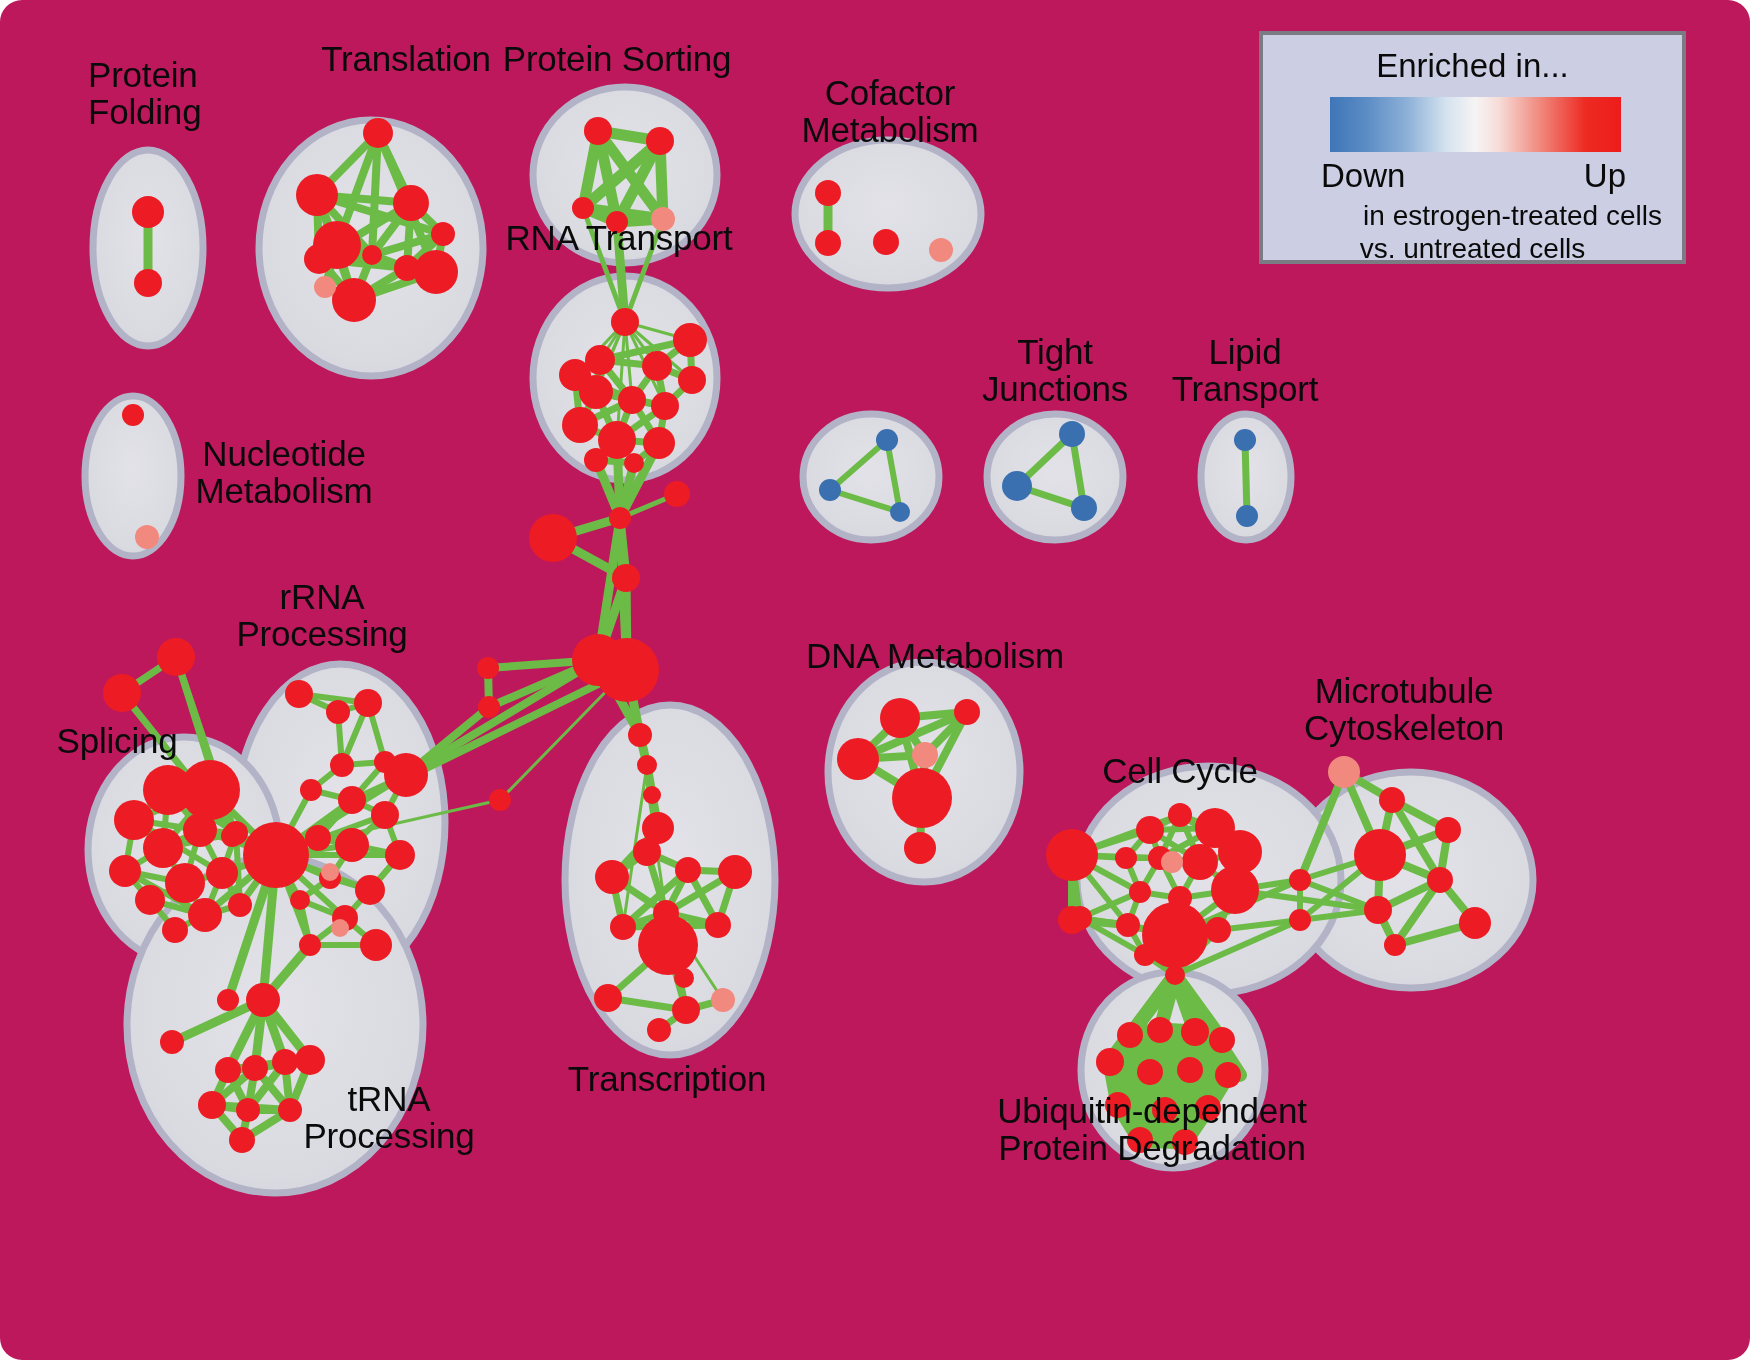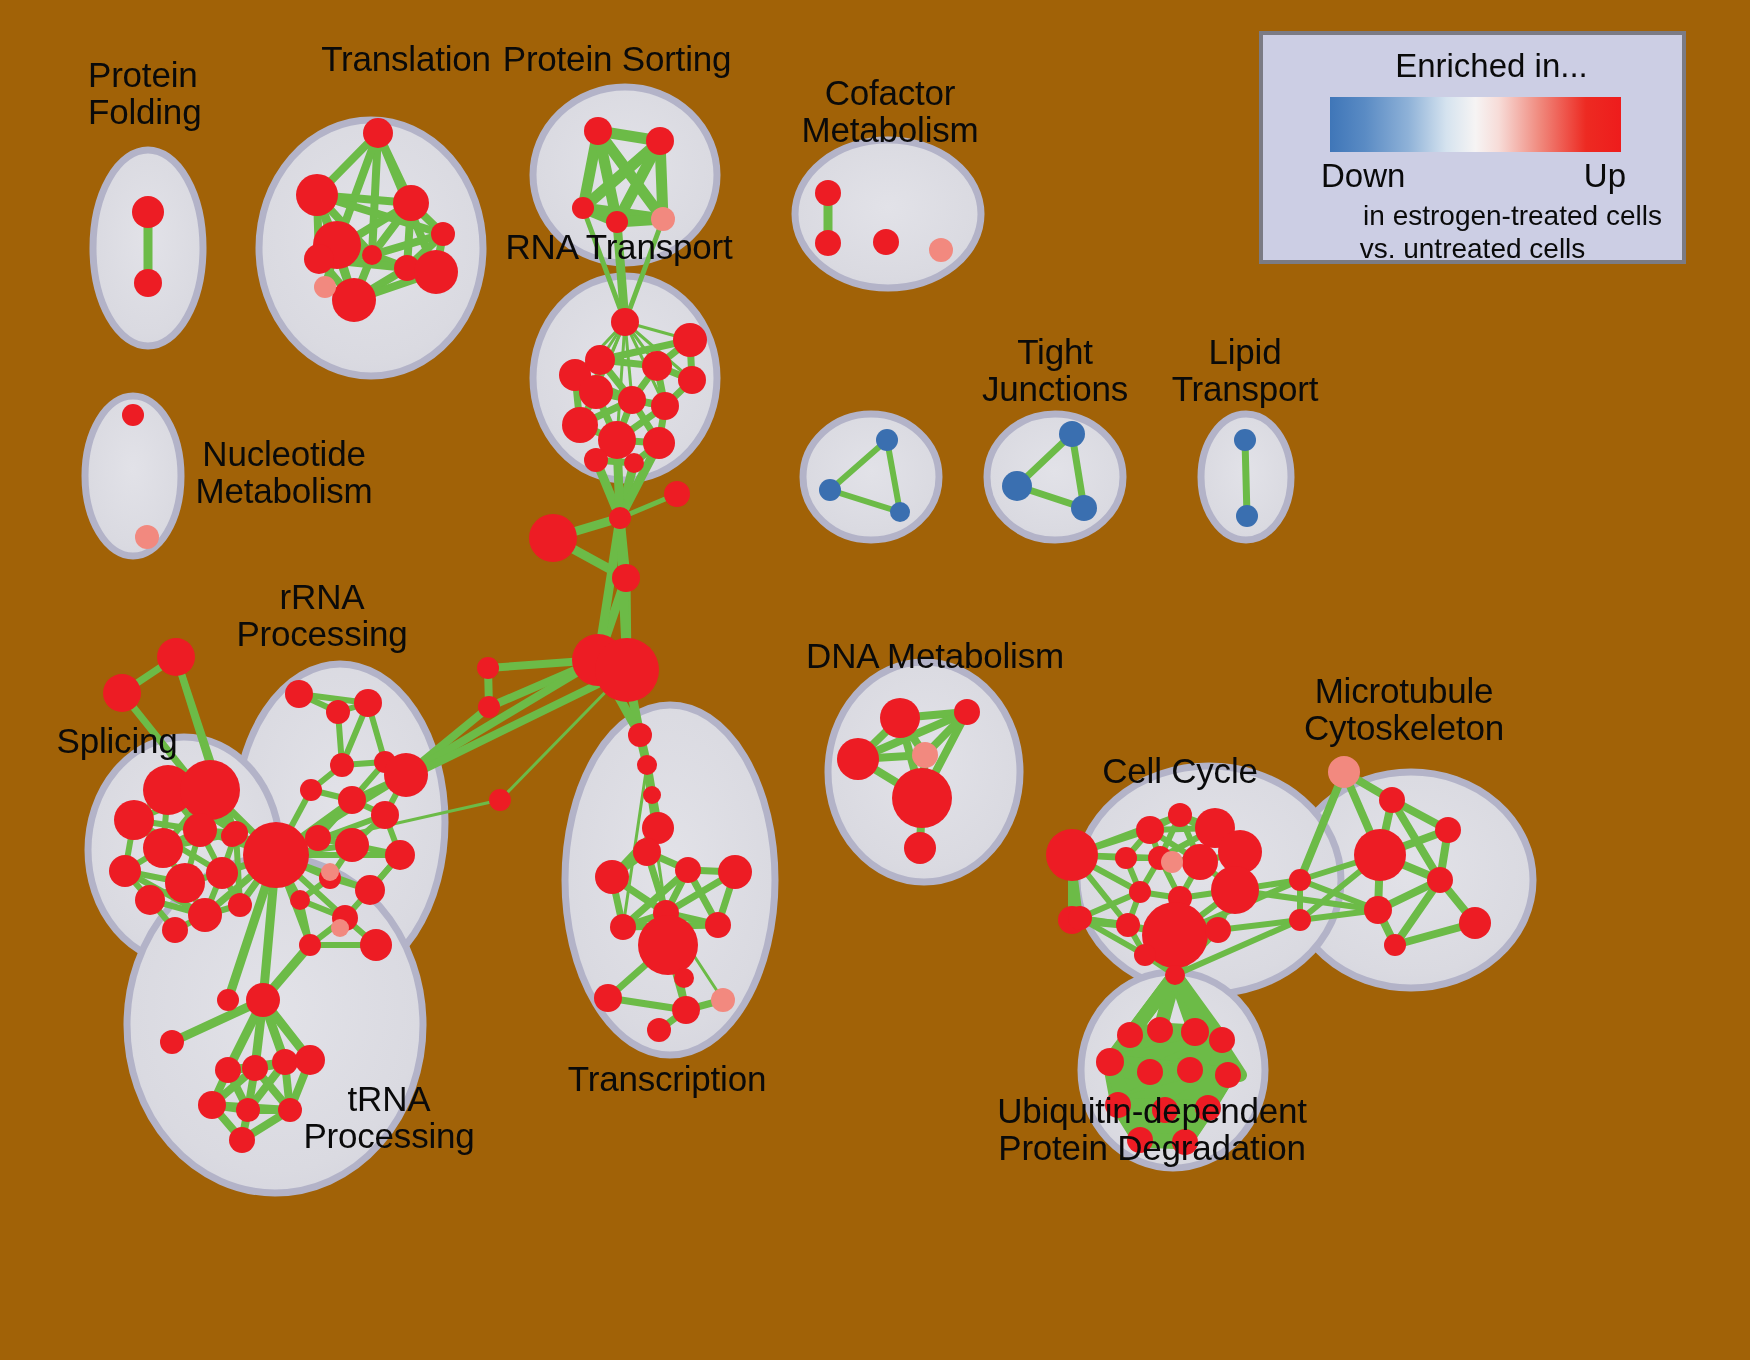--- a/index.html
+++ b/index.html
@@ -5,23 +5,24 @@
 <style>
   html, body {
     margin: 0;
     padding: 0;
     background: #ffffff;
   }
   #figure {
     position: relative;
     width: 1750px;
     height: 1360px;
-    background: #a16207;
+    background: #be185d;
     overflow: hidden;
     font-family: "Liberation Sans", sans-serif;
+    border-radius: 22px;
   }
   #net {
     position: absolute;
     left: 0; top: 0;
     width: 1750px;
     height: 1360px;
   }
   .cluster-label {
     position: absolute;
     color: #0a0a0a;
@@ -46,21 +47,20 @@
     box-sizing: border-box;
   }
   #legend-title {
     position: absolute;
     top: 12px;
     left: 0;
     width: 100%;
     text-align: center;
     font-size: 33px;
     color: #0a0a0a;
-    margin-left: 19px;
   }
   #legend-bar {
     position: absolute;
     top: 62px;
     left: 67px;
     width: 291px;
     height: 55px;
     background: linear-gradient(to right,
         #3f76b8 0%, #5a8bc4 12%, #8fb2d8 27%,
         #d5e3ef 40%, #f6f4f4 50%, #f7dcd8 58%,
@@ -862,21 +862,21 @@
       </g>
     </g>
   </svg>
 
   <div class="cluster-label lbl-left" style="left:88px;  top:56px;">Protein
 Folding</div>
   <div class="cluster-label lbl-center" style="left:372px; top:40px;margin-left:34px;">Translation</div>
   <div class="cluster-label lbl-center" style="left:617px; top:40px;">Protein Sorting</div>
   <div class="cluster-label lbl-center" style="left:890px; top:74px;">Cofactor
 Metabolism</div>
-  <div class="cluster-label lbl-center" style="left:619px; top:228px;text-align:right;">RNA Transport</div>
+  <div class="cluster-label lbl-center" style="left:619px; top:219px;text-align:right;">RNA Transport</div>
   <div class="cluster-label lbl-center" style="left:284px; top:435px;">Nucleotide
 Metabolism</div>
   <div class="cluster-label lbl-center" style="left:1055px;top:333px;">Tight
 Junctions</div>
   <div class="cluster-label lbl-center" style="left:1245px;top:333px;">Lipid
 Transport</div>
   <div class="cluster-label lbl-center" style="left:322px; top:578px;">rRNA
 Processing</div>
   <div class="cluster-label lbl-center" style="left:117px; top:722px;">Splicing</div>
   <div class="cluster-label lbl-center" style="left:935px; top:637px;">DNA Metabolism</div>

